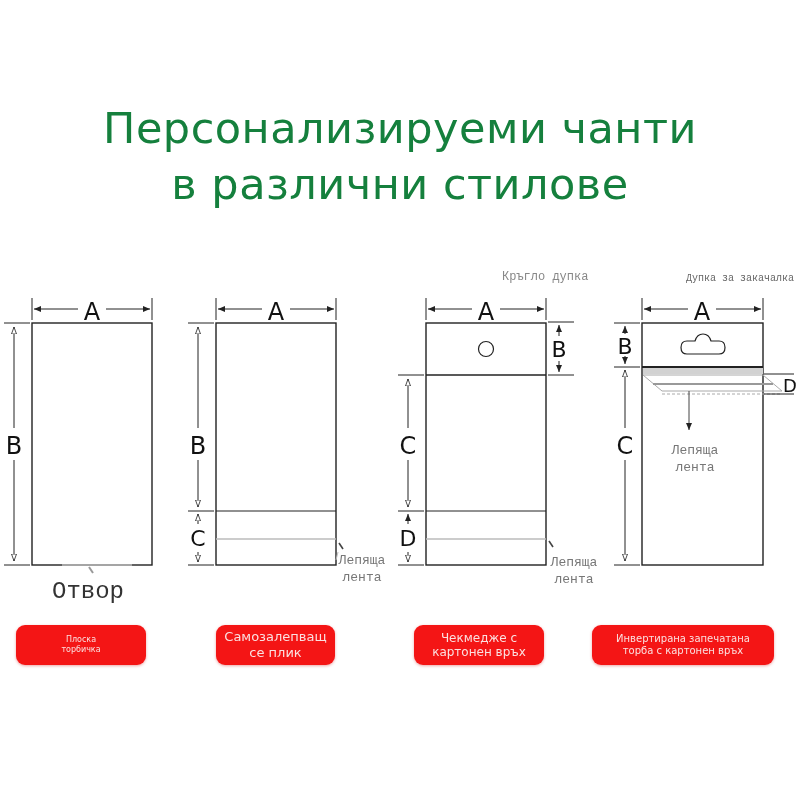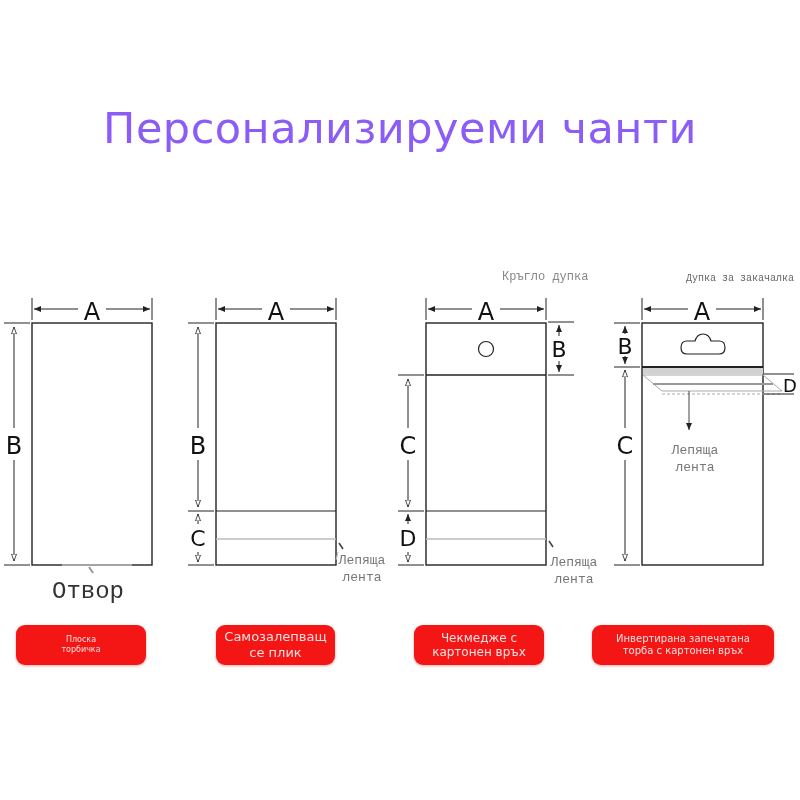--- a/index.html
+++ b/index.html
@@ -2,41 +2,42 @@
 <html><head>
 <meta charset="utf-8">
 <style>
   html, body { margin: 0; padding: 0; }
   body {
     width: 800px; height: 800px; background: #ffffff; position: relative; overflow: hidden;
     font-family: "DejaVu Sans", sans-serif;
   }
   .title {
     position: absolute; left: 0; top: 100px; width: 800px; text-align: center;
-    font-size: 43px; line-height: 56px; color: #8b5cf6; font-family: "DejaVu Sans", sans-serif;
+    font-size: 43px; line-height: 56px; color: #15803d; font-family: "DejaVu Sans", sans-serif;
     letter-spacing: 0.5px;
   }
   .title div { white-space: nowrap; }
   svg.diagram { position: absolute; left: 0; top: 0; }
   .lbl { font-family: "DejaVu Sans", sans-serif; fill: #111; }
   .caption {
     position: absolute; font-family: Liberation Mono, monospace; color: #777; white-space: nowrap;
   }
   .btn {
     position: absolute; top: 625px; height: 40px; border-radius: 9px;
     background: #f41515; color: #fbe0e0; display: flex; align-items: center; justify-content: center;
     text-align: center; box-shadow: 0 1px 3px rgba(200,0,0,0.35); font-family: "DejaVu Sans", sans-serif;
     line-height: 1.2;
   }
 </style>
 </head>
 <body>
 
 <div class="title">
   <div>Персонализируеми чанти</div>
+  <div>в различни стилове</div>
 </div>
 
 <svg class="diagram" width="800" height="620" viewBox="0 0 800 620">
   <defs>
     <marker id="ar" markerWidth="8" markerHeight="8" refX="7" refY="4" orient="auto" markerUnits="userSpaceOnUse">
       <path d="M0,1 L7,4 L0,7 Z" fill="#222"></path>
     </marker>
     <marker id="arO" markerWidth="8" markerHeight="8" refX="7" refY="4" orient="auto" markerUnits="userSpaceOnUse">
       <path d="M0,1.5 L7,4 L0,6.5 Z" fill="#fff" stroke="#222" stroke-width="0.8"></path>
     </marker>

